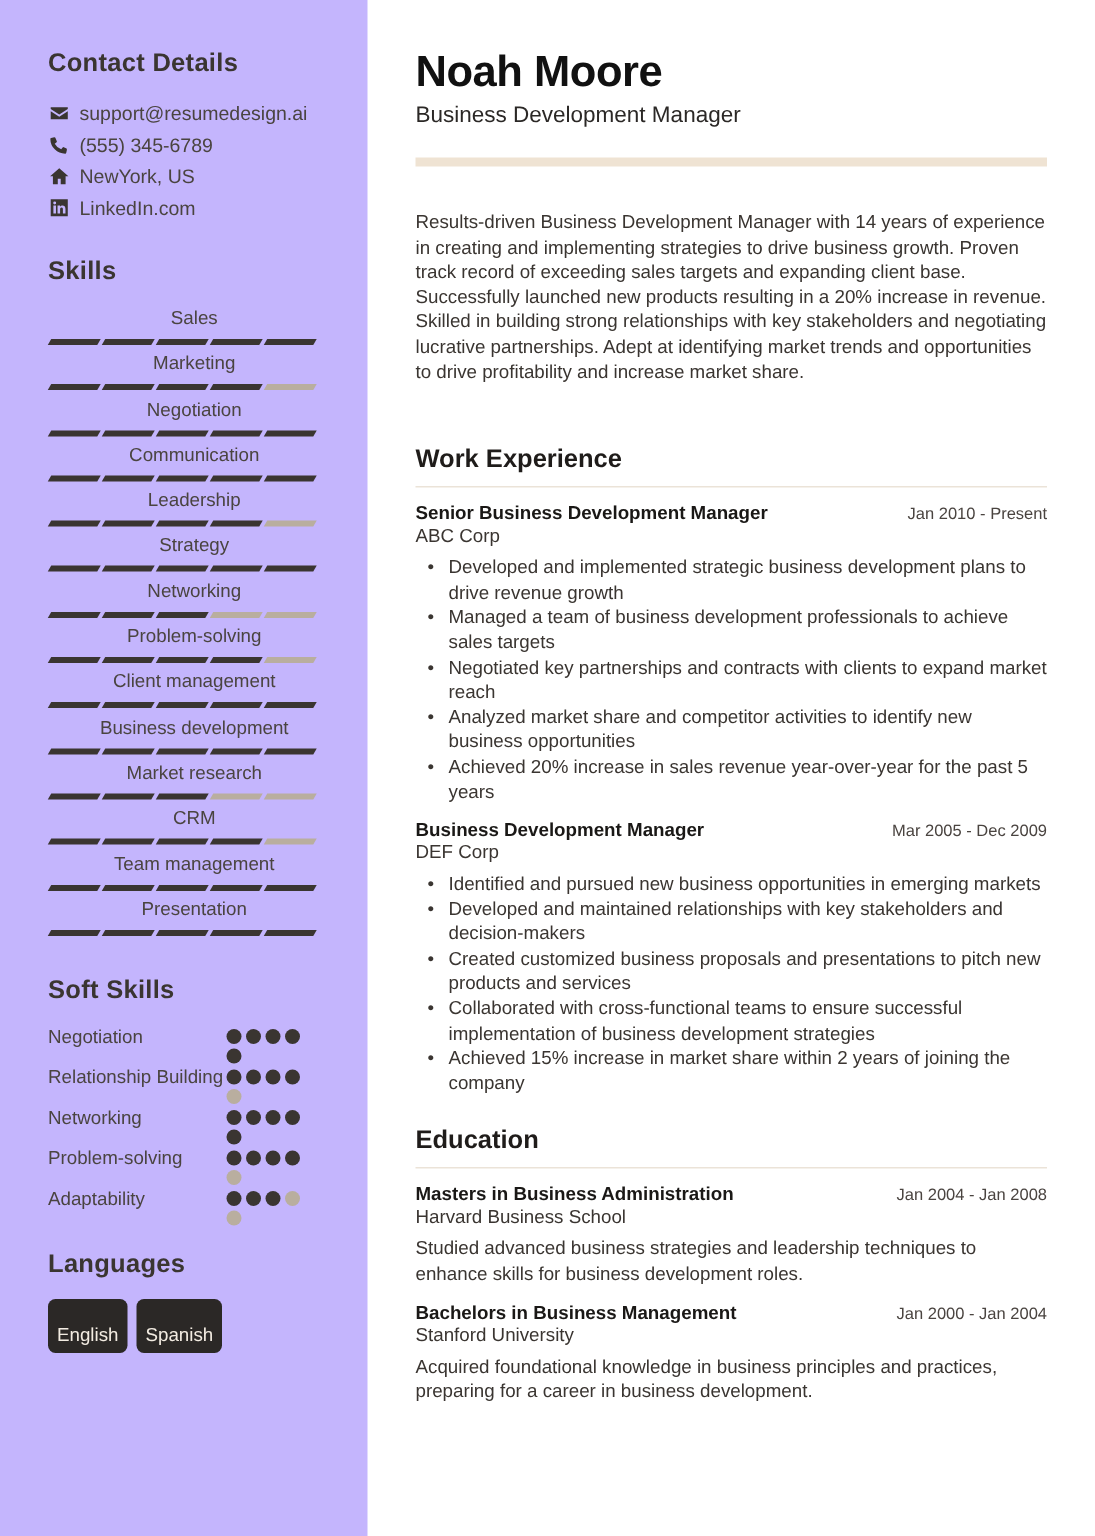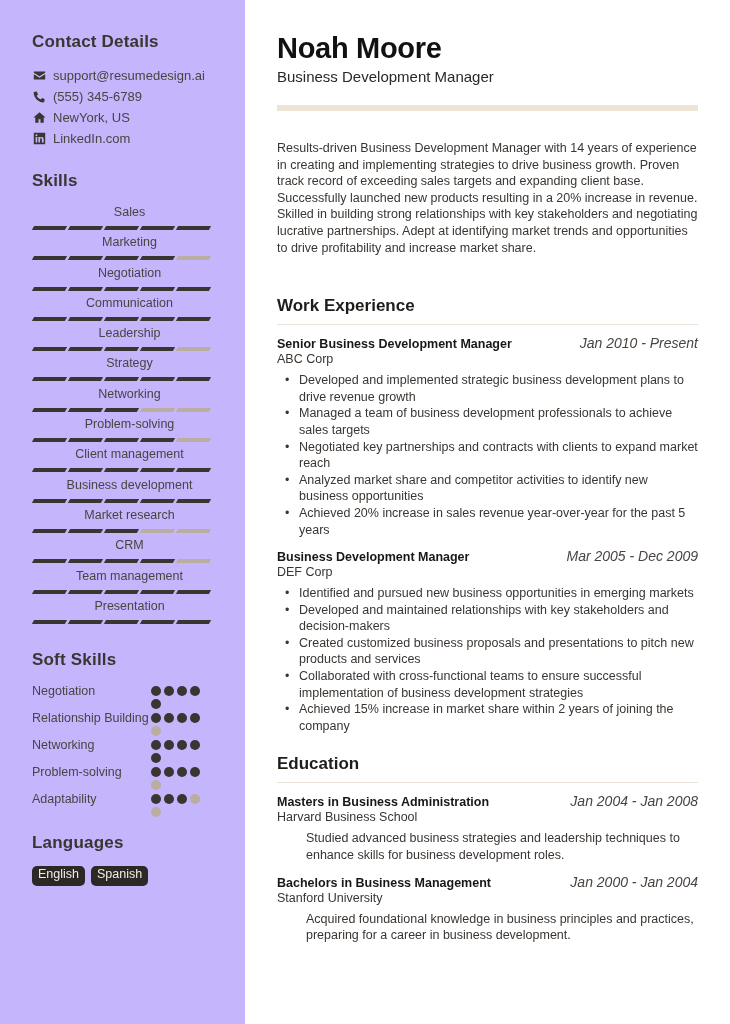--- a/index.html
+++ b/index.html
@@ -27,38 +27,38 @@
     .seg.off { background: #b9ae9f; }
 
     .soft { margin-bottom: 16px; }
     .soft-row { display: flex; align-items: flex-start; font-size: 12.5px; color: #4a4440; min-height: 20px; margin-bottom: 1px; }
     .soft-name { width: 119px; line-height: 16.5px; }
     .dots { display: flex; flex-wrap: wrap; width: 52px; gap: 3px 3px; padding-top: 3px; }
     .dot { width: 10px; height: 10px; border-radius: 50%; background: #3a3531; }
     .dot.off { background: #b9ae9f; }
 
     .langs { display: flex; gap: 6px; }
-    .lang { background: #2b2826; color: #f3ece2; font-size: 12.5px; border-radius: 5px; padding: 1px 6px 4px; line-height: 15px; }
+    .lang { background: #2b2826; color: #f3ece2; font-size: 12.5px; border-radius: 5px; padding: 17px 6px 4px; line-height: 15px; }
 
     .main { position: absolute; left: 277px; top: 30px; width: 421px; }
     .name { font-size: 29px; font-weight: bold; color: #111; letter-spacing: -0.3px; line-height: 36px; }
     .role { font-size: 15px; color: #2b2826; margin-top: 2px; }
     .accent-rule { height: 6px; background: #efe3d3; margin-top: 20px; }
     .summary { font-size: 12.5px; line-height: 16.6px; color: #3a3531; margin-top: 29px; }
 
     .sec-h { font-size: 17px; font-weight: bold; color: #1f1c1a; margin-top: 40px; padding-bottom: 8px; border-bottom: 1px solid #ebe3d8; }
     .entry { margin-top: 10px; }
     .entry-head { display: flex; justify-content: space-between; align-items: baseline; }
     .entry-title { font-size: 12.5px; font-weight: bold; color: #1a1816; }
-    .entry-date { font-size: 14px; color: #4a4440; font-style: italic; }
+    .entry-date { font-size: 11px; color: #4a4440; }
     .entry-org { font-size: 12.5px; color: #3a3531; margin-top: 1px; }
     .bullets { list-style: none; margin-top: 6px; padding-left: 22px; }
     .bullets li { font-size: 12.5px; line-height: 16.6px; color: #3a3531; position: relative; }
     .bullets li::before { content: "•"; position: absolute; left: -14px; top: 0; }
-    .edu-desc { font-size: 12.5px; line-height: 16.6px; color: #3a3531; margin-top: 6px; margin-left: 29px; }
+    .edu-desc { font-size: 12.5px; line-height: 16.6px; color: #3a3531; margin-top: 6px; }
   </style>
 </head>
 <body>
 
 <aside class="sidebar">
   <h2 class="side-h">Contact Details</h2>
   <div class="contact-list">
     <div class="contact-item">
       <span class="ic">
           <svg viewBox="0 0 16 16">

